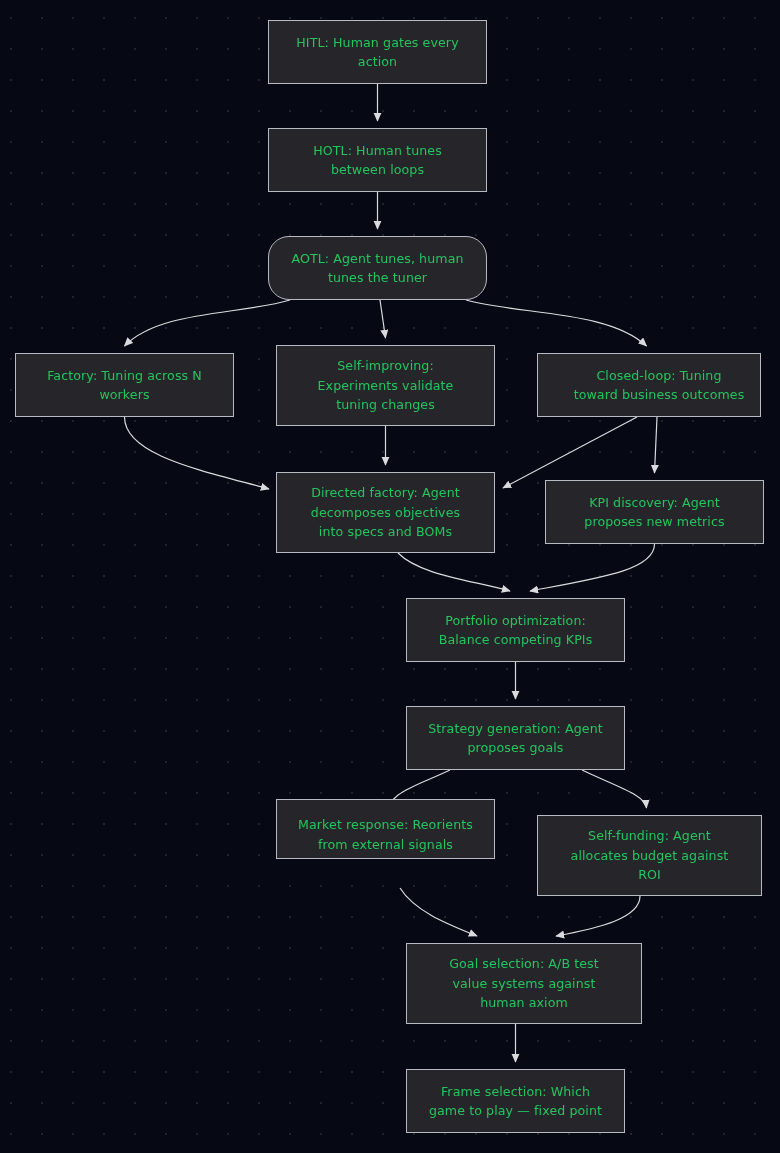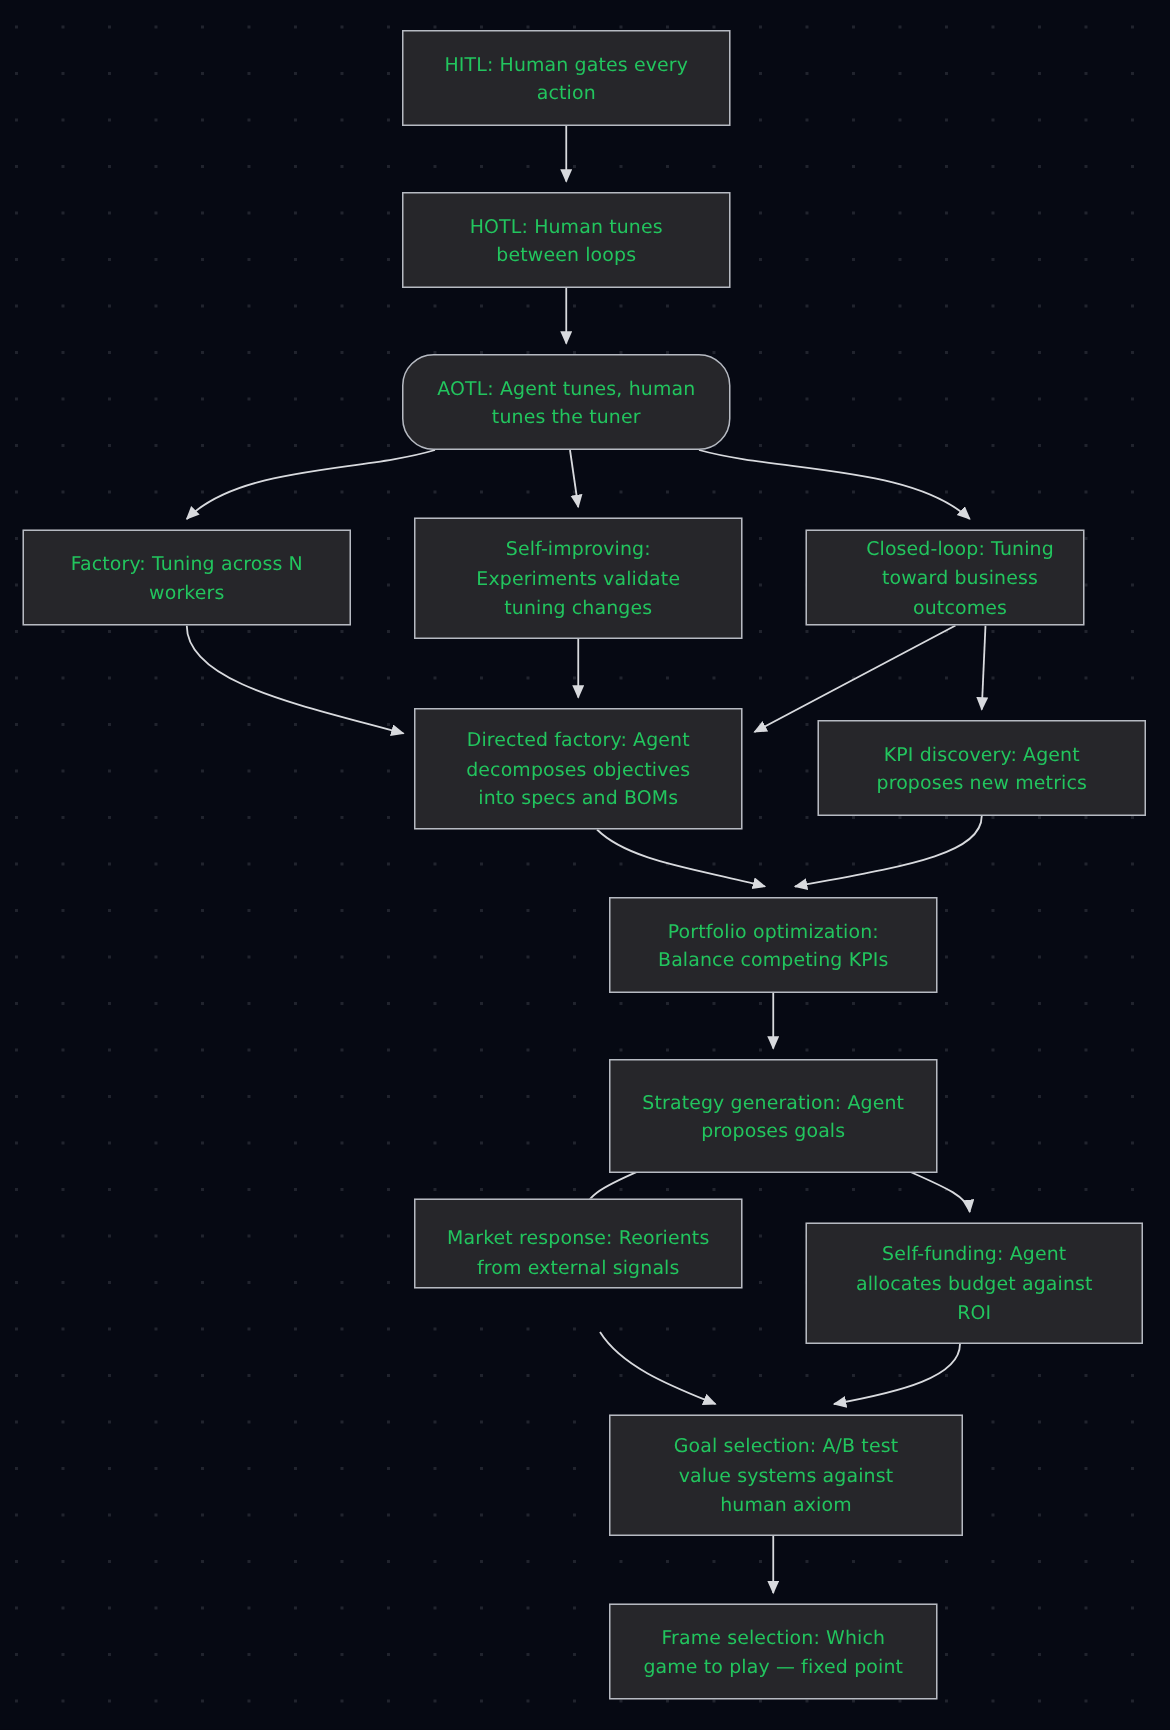--- a/index.html
+++ b/index.html
@@ -95,38 +95,38 @@
       </div>
       <div class="node" style="left: 15px; top: 353px; width: 219px; height: 64px;">
         <span class="label">Factory: Tuning across N
 workers</span>
       </div>
       <div class="node" style="left: 276px; top: 345px; width: 219px; height: 81px;">
         <span class="label">Self-improving:
 Experiments validate
 tuning changes</span>
       </div>
-      <div class="node" style="left: 537px; top: 353px; width: 186px; height: 64px; padding-left: 30px;">
+      <div class="node" style="left: 537px; top: 353px; width: 224px; height: 64px; padding-left: 30px;">
         <span class="label">Closed-loop: Tuning
 toward business outcomes</span>
       </div>
       <div class="node" style="left: 276px; top: 472px; width: 219px; height: 81px;">
         <span class="label">Directed factory: Agent
 decomposes objectives
 into specs and BOMs</span>
       </div>
       <div class="node" style="left: 545px; top: 480px; width: 219px; height: 64px;">
         <span class="label">KPI discovery: Agent
 proposes new metrics</span>
       </div>
       <div class="node" style="left: 406px; top: 598px; width: 219px; height: 64px;">
         <span class="label">Portfolio optimization:
 Balance competing KPIs</span>
       </div>
-      <div class="node" style="left: 406px; top: 706px; width: 219px; height: 76px;">
+      <div class="node" style="left: 406px; top: 706px; width: 219px; height: 64px;">
         <span class="label">Strategy generation: Agent
 proposes goals</span>
       </div>
       <div class="node" style="left: 276px; top: 799px; width: 219px; height: 60px; align-items: flex-end;">
         <span class="label">Market response: Reorients
 from external signals</span>
       </div>
       <div class="node" style="left: 537px; top: 815px; width: 225px; height: 81px;">
         <span class="label">Self-funding: Agent
 allocates budget against

